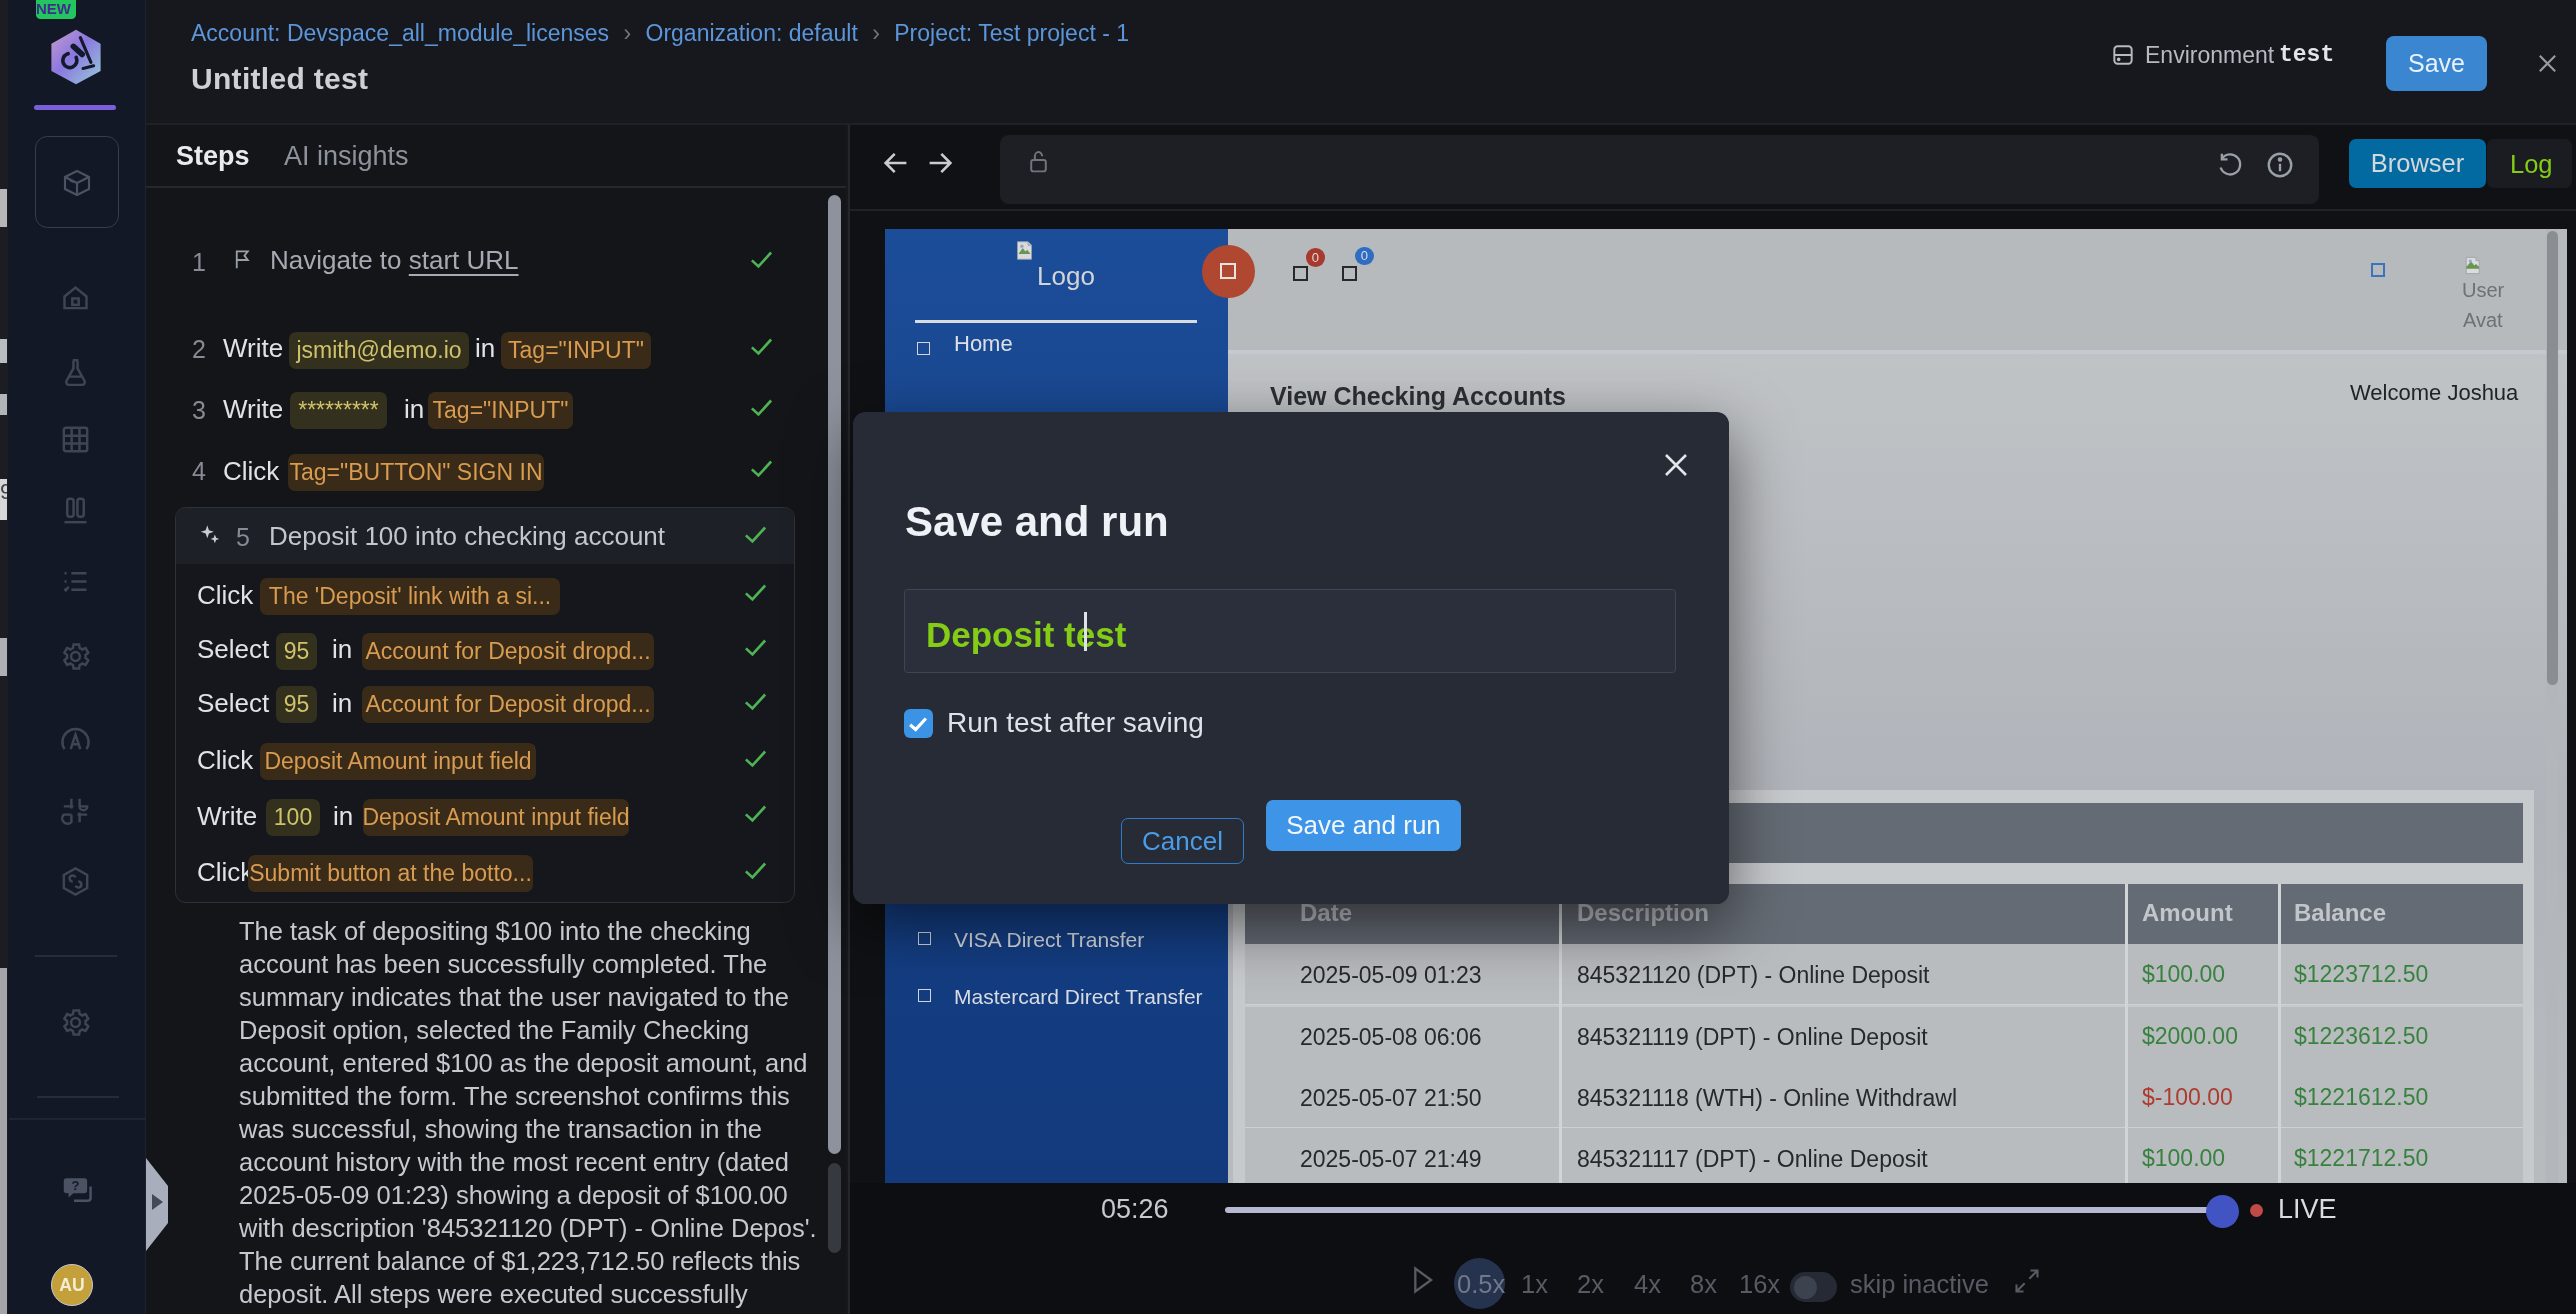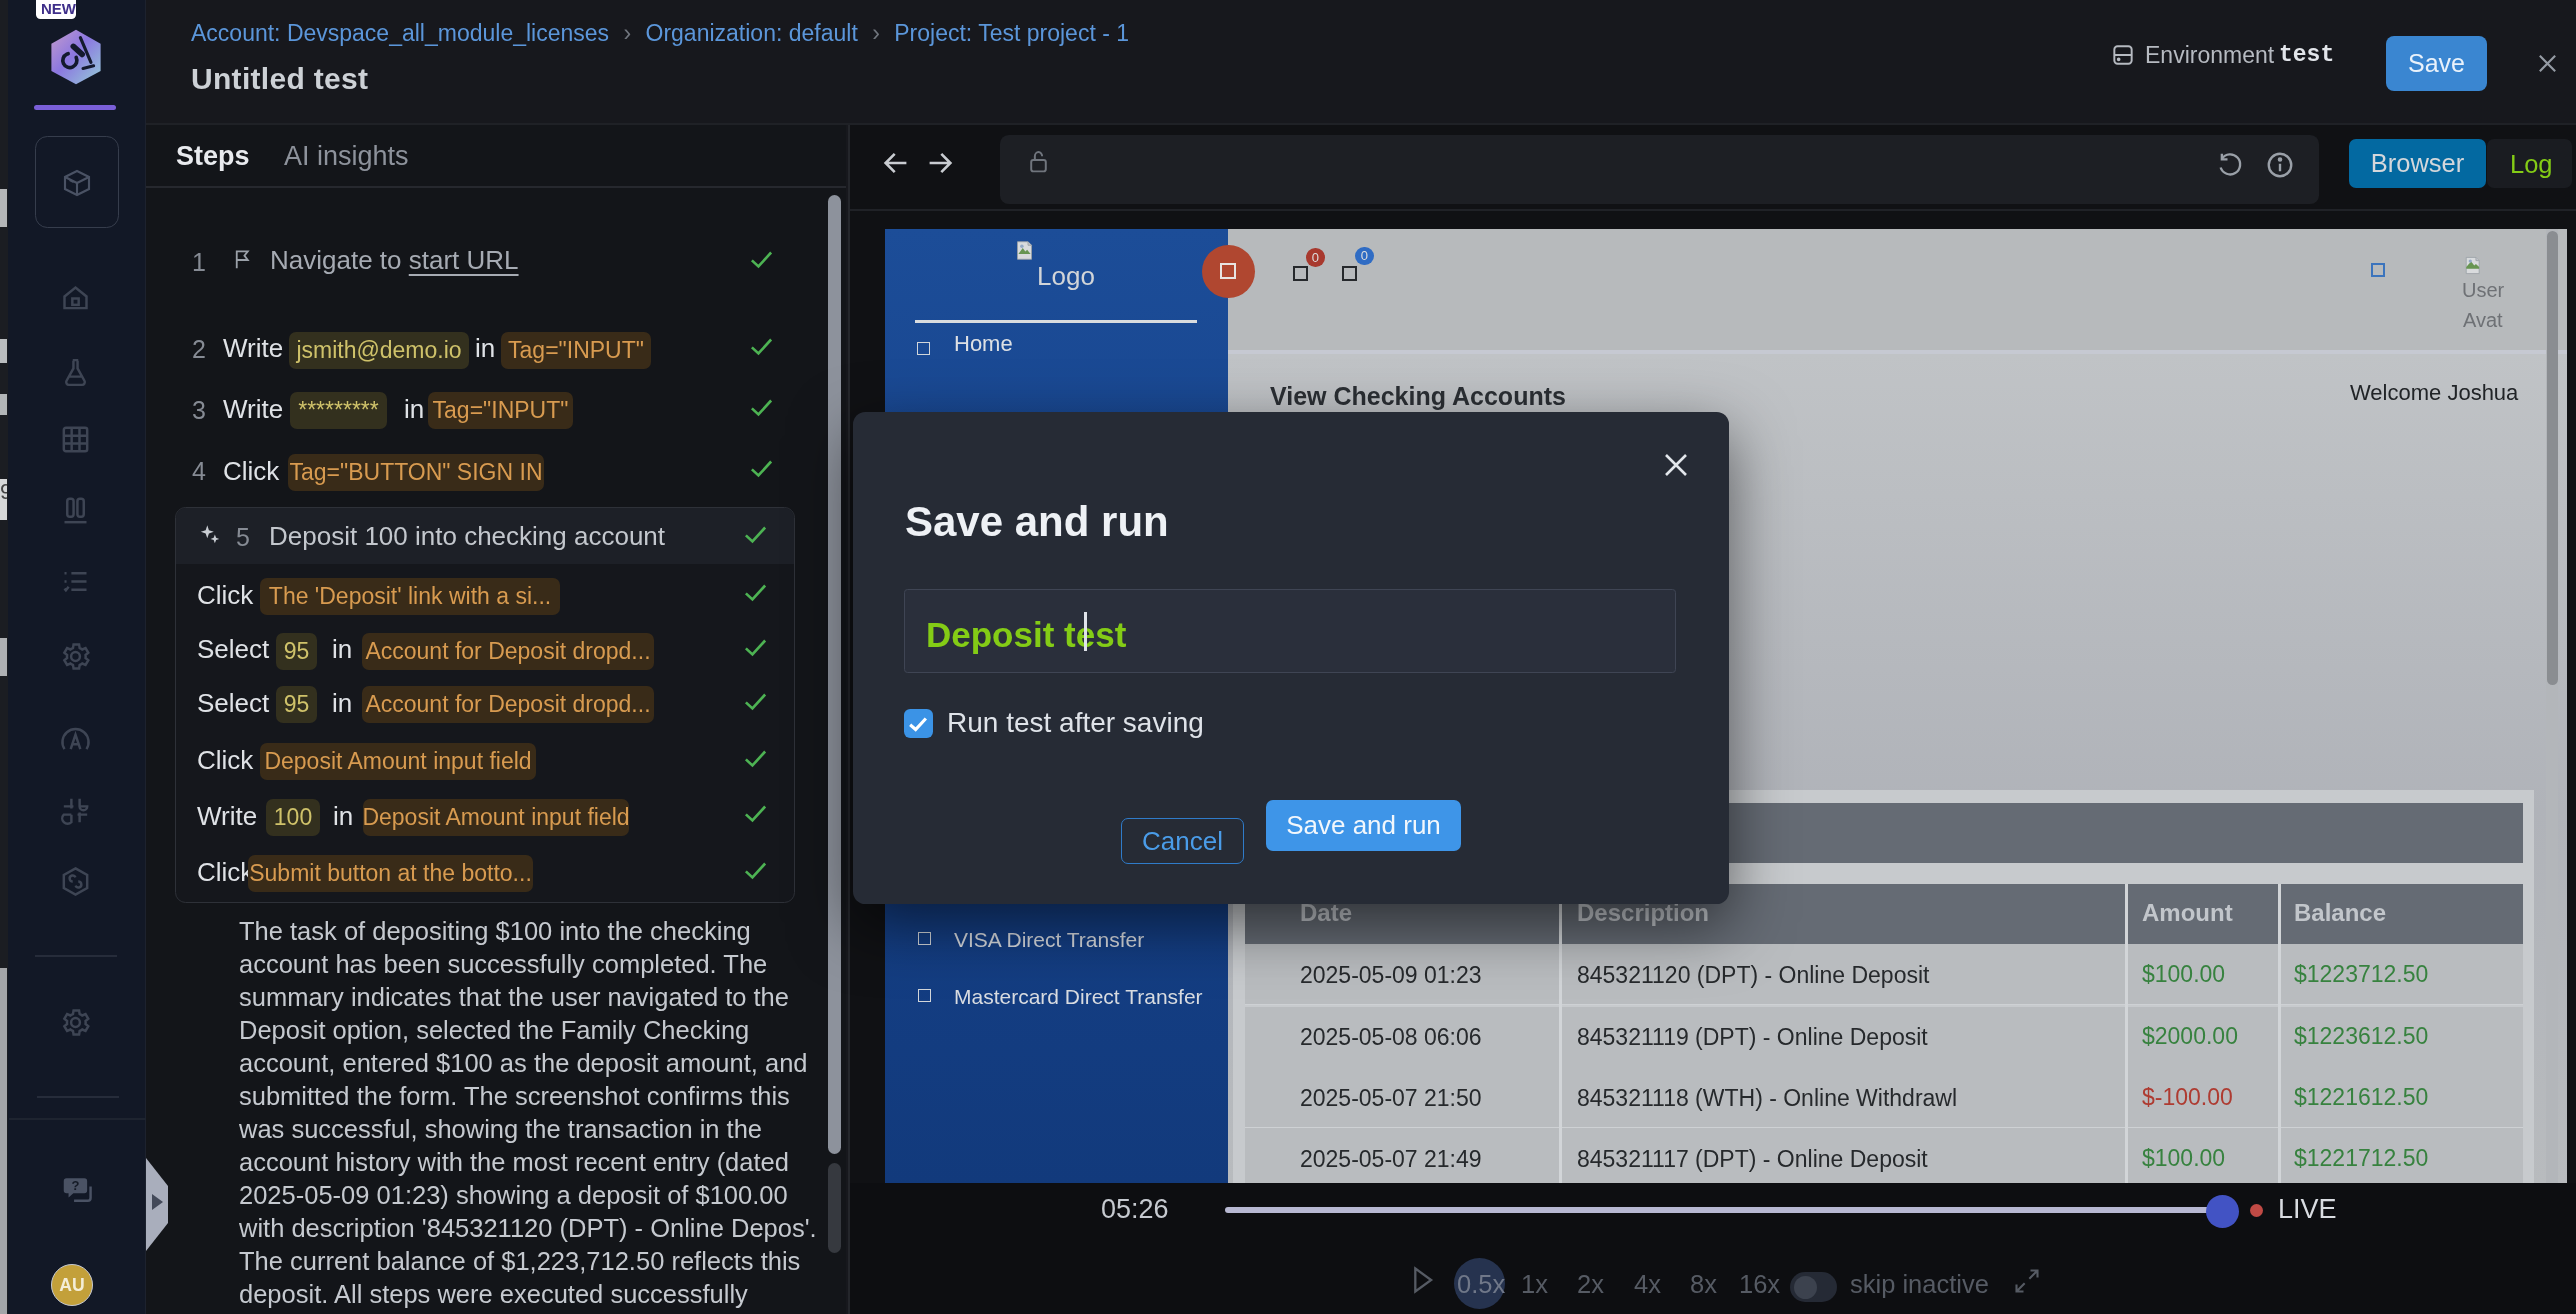--- a/index.html
+++ b/index.html
@@ -21,21 +21,21 @@
 
 <div class="abs" style="left:0;top:0;width:8.8px;height:1314px;background:#1b1d22;"></div>
 <div class="abs" style="left:0;top:189px;width:7px;height:38px;background:#b4b6b8;"></div>
 <div class="abs" style="left:0;top:339px;width:7px;height:24px;background:#babdbf;"></div>
 <div class="abs" style="left:0;top:394px;width:7px;height:21px;background:#b2b5b7;"></div>
 <div class="abs" style="left:0;top:479px;width:7px;height:41px;background:#d6d7d8;color:#444;font-size:22px;overflow:hidden;">9</div>
 <div class="abs" style="left:0;top:638px;width:7px;height:38px;background:#aeb0b3;"></div>
 <div class="abs" style="left:0;top:968px;width:7px;height:347px;background:#a3a5a8;"></div>
 
 <div class="abs" style="left:8px;top:0;width:138px;height:1314px;background:#121826;border-right:1.8px solid #1d222e;"></div>
-<div class="abs" style="left:36px;top:0;width:40px;height:19.4px;background:#ffffff;border-radius:0 0 4.4px 4.4px;color:#3f2f8a;font-size:15px;font-weight:bold;text-align:right;line-height:18.5px;">NEW</div>
+<div class="abs" style="left:36px;top:0;width:40px;height:19.4px;background:#22c55e;border-radius:0 0 4.4px 4.4px;color:#3f2f8a;font-size:15px;font-weight:bold;text-align:left;line-height:18.5px;">NEW</div>
 
 <svg class="abs" style="left:47px;top:28px;" width="58" height="58" viewBox="0 0 66 66">
   <defs>
         <linearGradient id="hexg" x1="0" y1="0" x2="1" y2="1">
     <stop offset="0" stop-color="#c59ccc"></stop>
           <stop offset="0.45" stop-color="#8b77e0"></stop>
           <stop offset="1" stop-color="#96cdd8"></stop>
   </linearGradient>
       </defs>
   <polygon points="33,2 61,18 61,49 33,64 5,49 5,18" fill="url(#hexg)"></polygon>

